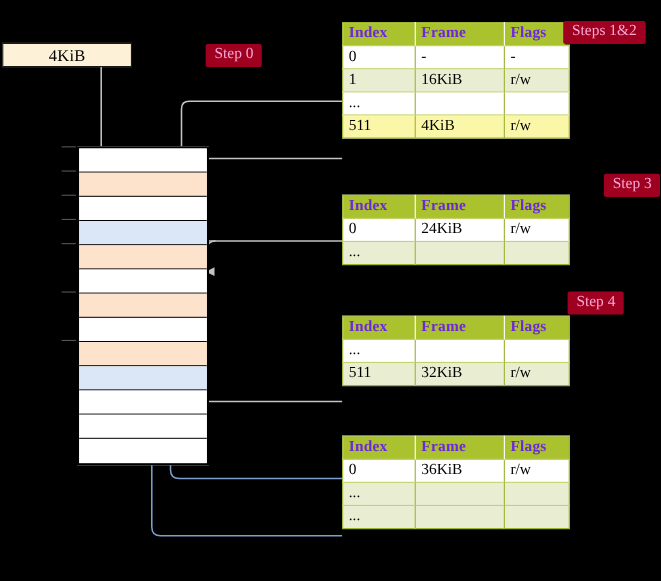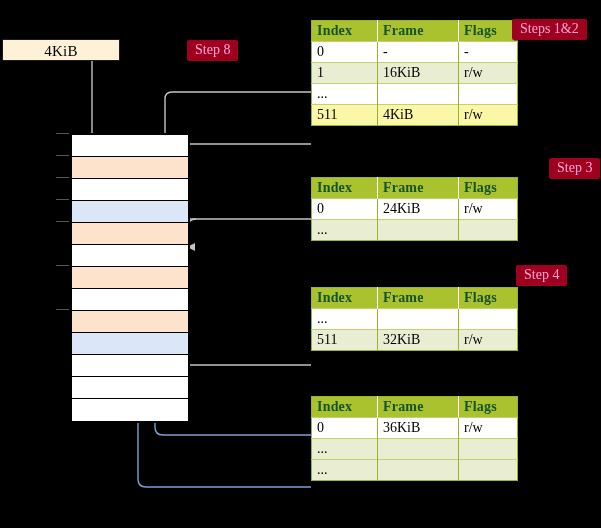--- a/index.html
+++ b/index.html
@@ -52,21 +52,21 @@
     position:absolute;
     border-collapse:collapse;
     border:1px solid #9cb22e;
     background:#fff;
     font-size:14px;
     table-layout:fixed;
     box-shadow:1px 1px 0 rgba(0,0,0,.25);
   }
   .ptable th{
     background:#aac22e;
-    color:#14532d;
+    color:#6d28d9;
     font-weight:bold;
     text-align:left;
     padding:2px 5px;
     border-right:1px solid #ffffff;
     font-size:14px;
     letter-spacing:.2px;
   }
   .ptable th:last-child{border-right:none;}
   .ptable td{
     padding:2px 5px;
@@ -256,21 +256,21 @@
           <tr class="alt">
             <td class="col-index">...</td>
             <td class="col-frame"></td>
             <td class="col-flags"></td>
           </tr>
         </tbody>
       </table>
     </div>
 
   <div id="badges-host">
-      <div class="badge" style="left: 187px; top: 40px;">Step 8</div>
+      <div class="badge" style="left: 187px; top: 40px;">Step 0</div>
       <div class="badge" style="left: 512px; top: 19px;">Steps 1&amp;2</div>
       <div class="badge" style="left: 549px; top: 158px;">Step 3</div>
       <div class="badge" style="left: 516px; top: 265px; text-align: center;">Step 4</div>
     </div>
 
 <div class="memtick" style="left: 56px; top: 133px;"></div>
     <div class="memtick" style="left: 56px; top: 155px;"></div>
     <div class="memtick" style="left: 56px; top: 177px;"></div>
     <div class="memtick" style="left: 56px; top: 199px;"></div>
     <div class="memtick" style="left: 56px; top: 221px;"></div>

